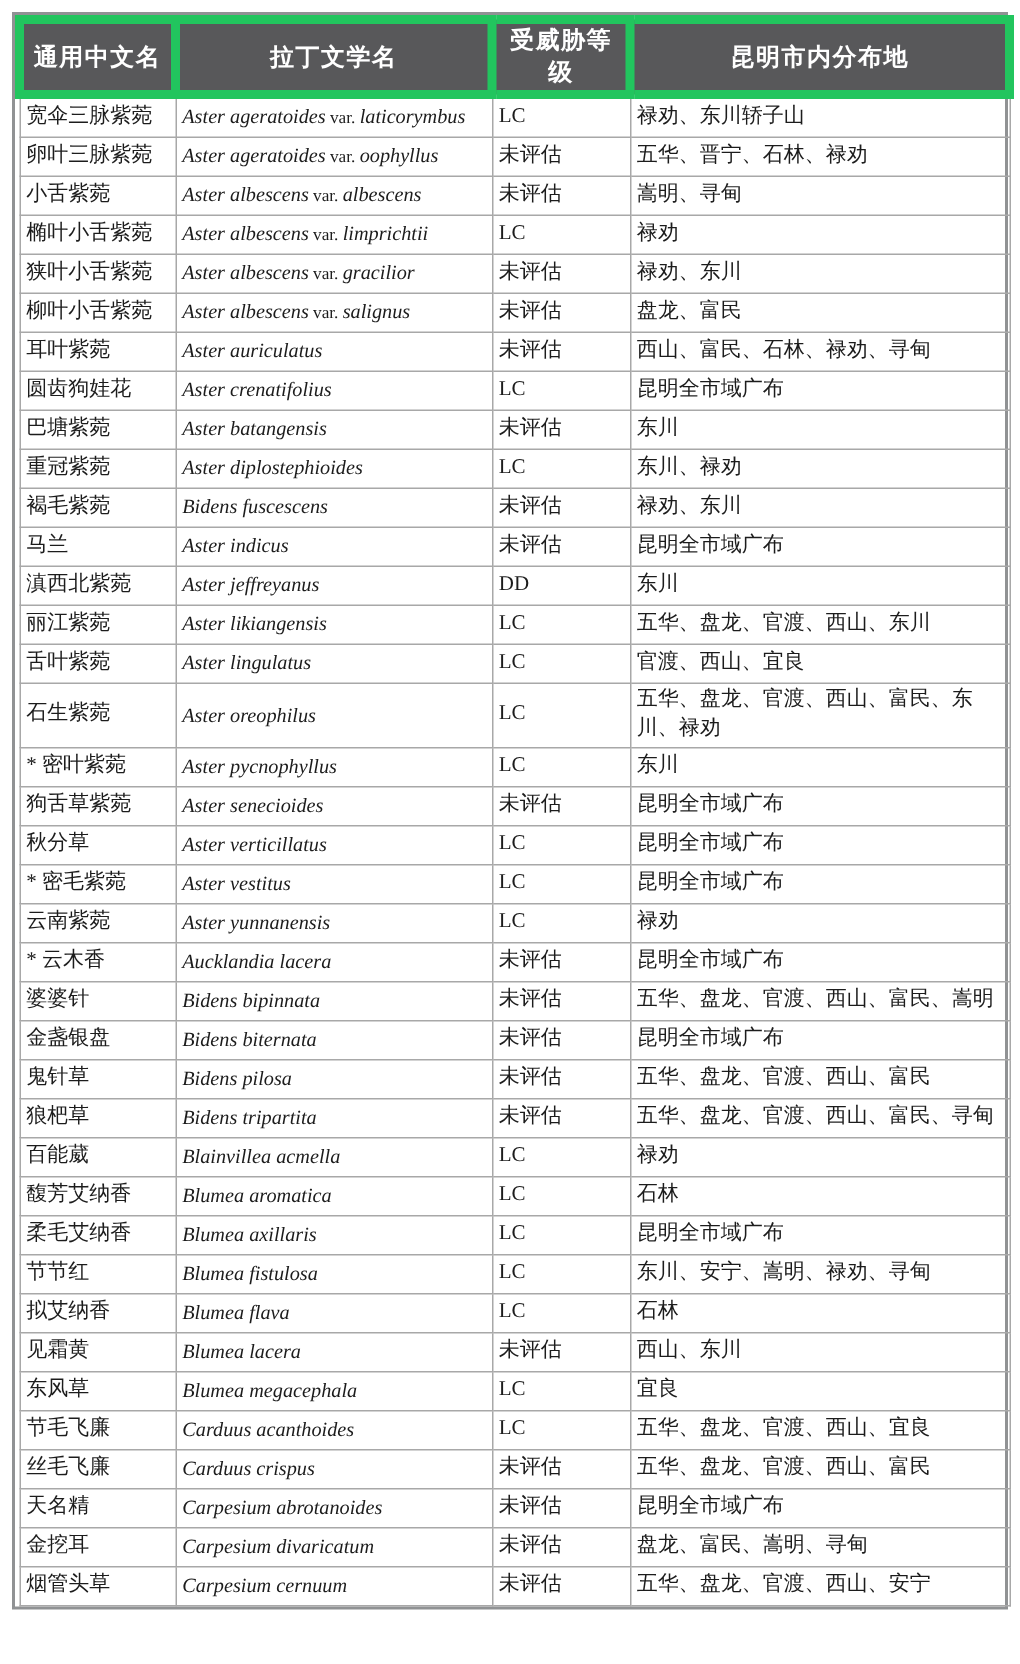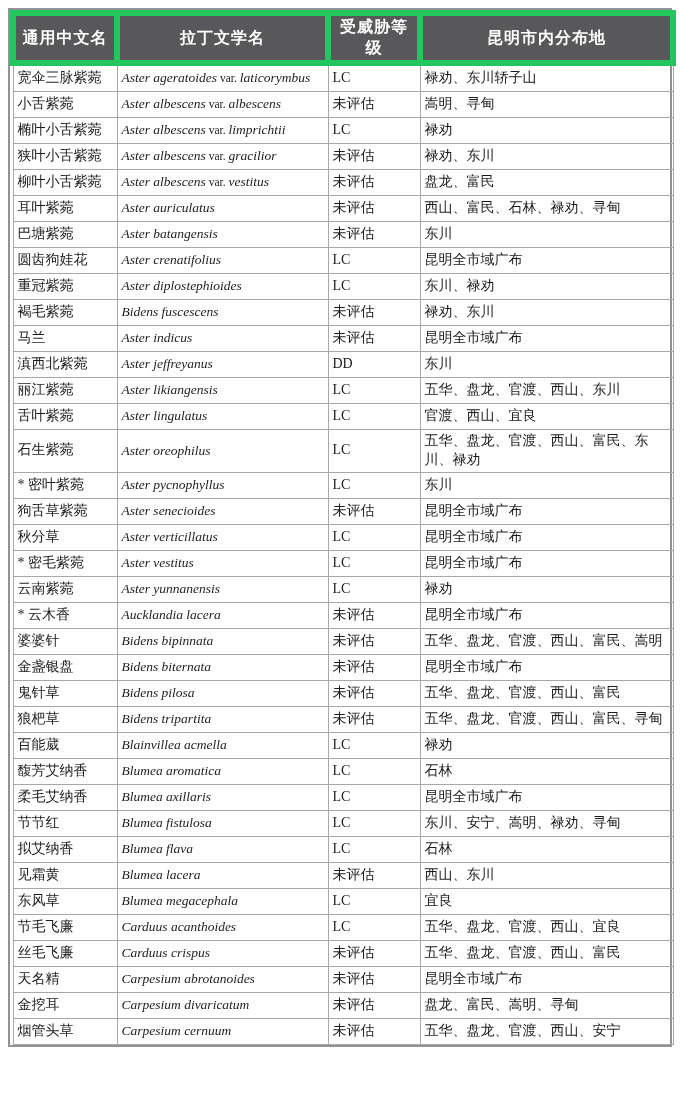--- a/index.html
+++ b/index.html
@@ -89,60 +89,66 @@
         </tr>
       </thead>
       <tbody>
           <tr>
             <td>宽伞三脉紫菀</td>
             <td class="latin"><span>Aster ageratoides</span><span class="var-roman"> var. </span><span>laticorymbus</span></td>
             <td>LC</td>
             <td>禄劝、东川轿子山</td>
           </tr>
           <tr>
+            <td>卵叶三脉紫菀</td>
+            <td class="latin"><span>Aster ageratoides</span><span class="var-roman"> var. </span><span>oophyllus</span></td>
+            <td>未评估</td>
+            <td>五华、晋宁、石林、禄劝</td>
+          </tr>
+          <tr>
             <td>小舌紫菀</td>
             <td class="latin"><span>Aster albescens</span><span class="var-roman"> var. </span><span>albescens</span></td>
             <td>未评估</td>
             <td>嵩明、寻甸</td>
           </tr>
           <tr>
             <td>椭叶小舌紫菀</td>
             <td class="latin"><span>Aster albescens</span><span class="var-roman"> var. </span><span>limprichtii</span></td>
             <td>LC</td>
             <td>禄劝</td>
           </tr>
           <tr>
             <td>狭叶小舌紫菀</td>
             <td class="latin"><span>Aster albescens</span><span class="var-roman"> var. </span><span>gracilior</span></td>
             <td>未评估</td>
             <td>禄劝、东川</td>
           </tr>
           <tr>
             <td>柳叶小舌紫菀</td>
-            <td class="latin"><span>Aster albescens</span><span class="var-roman"> var. </span><span>vestitus</span></td>
+            <td class="latin"><span>Aster albescens</span><span class="var-roman"> var. </span><span>salignus</span></td>
             <td>未评估</td>
             <td>盘龙、富民</td>
           </tr>
           <tr>
             <td>耳叶紫菀</td>
             <td class="latin">Aster auriculatus</td>
             <td>未评估</td>
             <td>西山、富民、石林、禄劝、寻甸</td>
           </tr>
           <tr>
+            <td>圆齿狗娃花</td>
+            <td class="latin">Aster crenatifolius</td>
+            <td>LC</td>
+            <td>昆明全市域广布</td>
+          </tr>
+          <tr>
             <td>巴塘紫菀</td>
             <td class="latin">Aster batangensis</td>
             <td>未评估</td>
             <td>东川</td>
-          </tr>
-          <tr>
-            <td>圆齿狗娃花</td>
-            <td class="latin">Aster crenatifolius</td>
-            <td>LC</td>
-            <td>昆明全市域广布</td>
           </tr>
           <tr>
             <td>重冠紫菀</td>
             <td class="latin">Aster diplostephioides</td>
             <td>LC</td>
             <td>东川、禄劝</td>
           </tr>
           <tr>
             <td>褐毛紫菀</td>
             <td class="latin">Bidens fuscescens</td>

